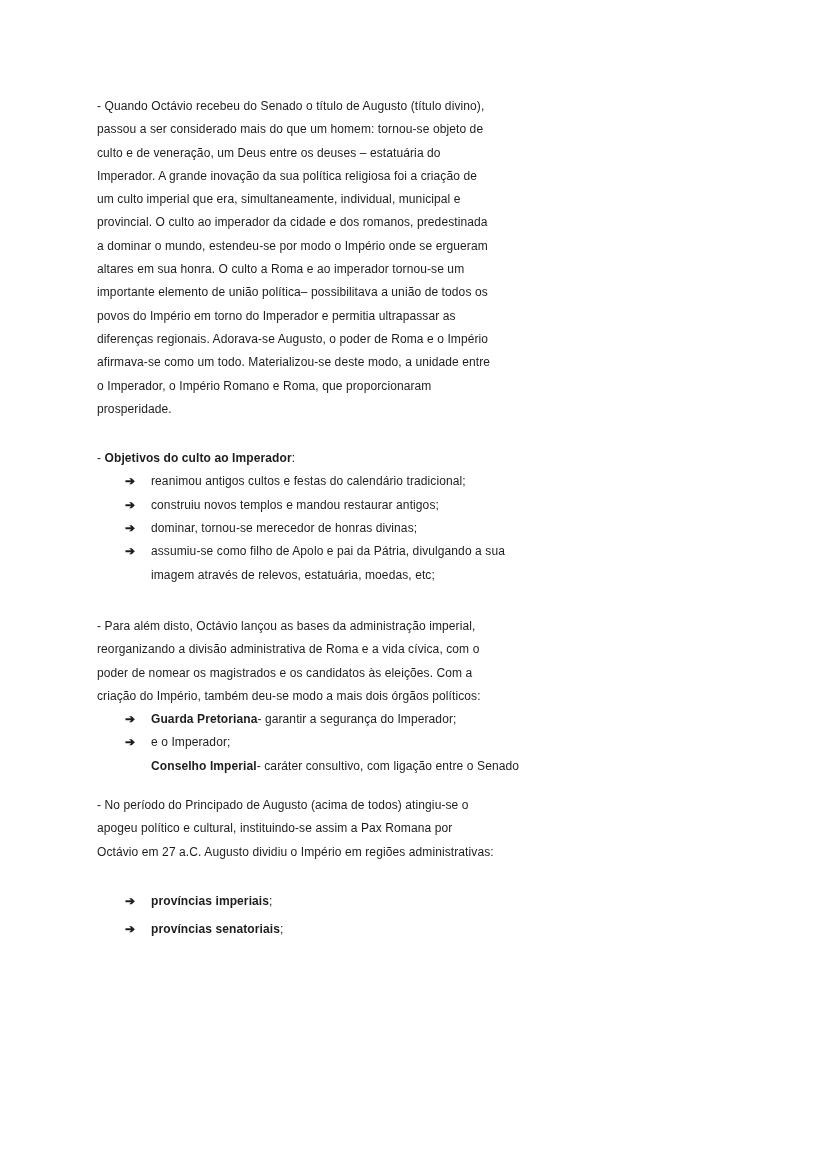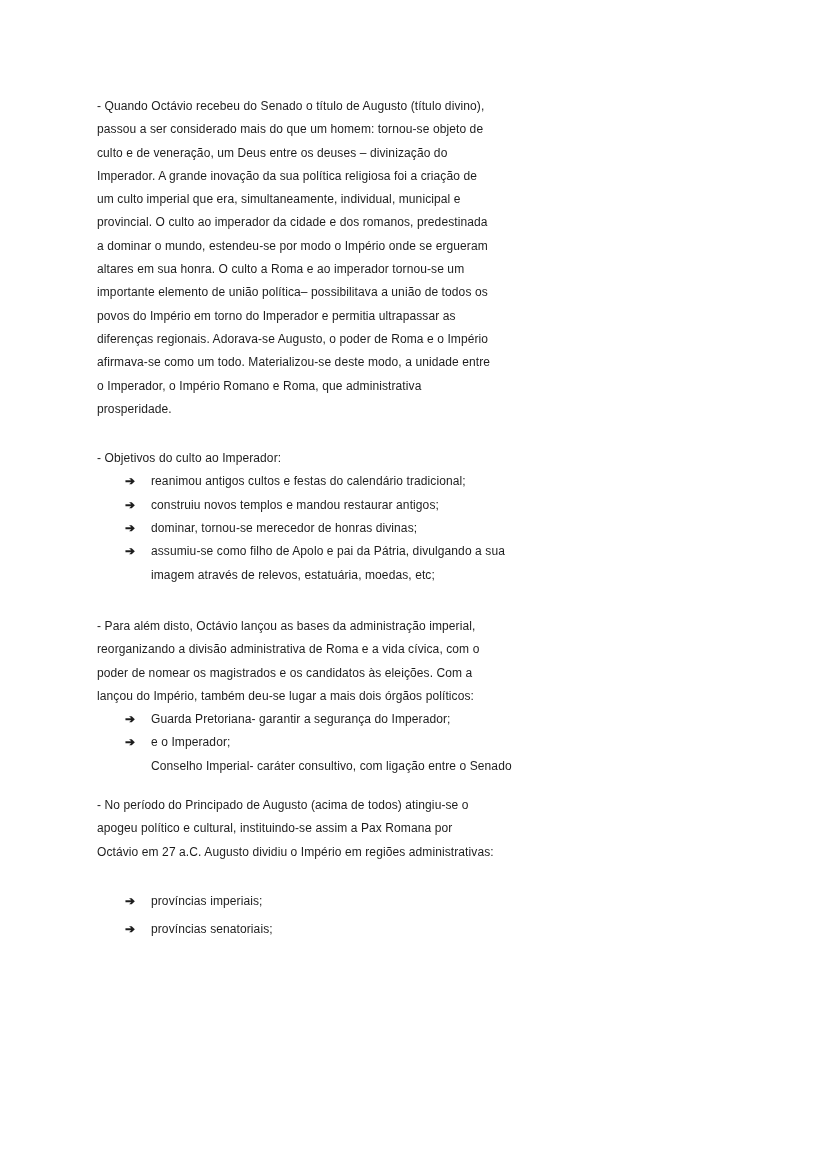--- a/index.html
+++ b/index.html
@@ -18,21 +18,21 @@
   .doc {
     position: absolute;
     left: 97px;
     top: 95px;
     width: 690px;
     font-size: 12px;
     line-height: 23.3px;
     letter-spacing: 0.1px;
   }
   .line { white-space: pre; }
-  .bold { font-weight: 400; }
+  .bold { font-weight: 700; }
   
   .sec-objectives { margin-top: 26px; }
   .sec-admin      { margin-top: 28px; }
   .sec-principado { margin-top: 16px; }
   .sec-provinces  { margin-top: 23px; }
   
   .bullet {
     display: flex;
     align-items: flex-start;
     padding-left: 28px;
@@ -46,31 +46,31 @@
   .sec-provinces .bullet { line-height: 28px; }
 </style>
 </head>
 <body>
 
 <div class="doc">
 
   <div class="para">
     <div class="line">- Quando Octávio recebeu do Senado o título de Augusto (título divino),</div>
     <div class="line">passou a ser considerado mais do que um homem: tornou-se objeto de</div>
-    <div class="line">culto e de veneração, um Deus entre os deuses – divinização do</div>
+    <div class="line">culto e de veneração, um Deus entre os deuses – estatuária do</div>
     <div class="line">Imperador. A grande inovação da sua política religiosa foi a criação de</div>
     <div class="line">um culto imperial que era, simultaneamente, individual, municipal e</div>
     <div class="line">provincial. O culto ao imperador da cidade e dos romanos, predestinada</div>
     <div class="line">a dominar o mundo, estendeu-se por modo o Império onde se ergueram</div>
     <div class="line">altares em sua honra. O culto a Roma e ao imperador tornou-se um</div>
     <div class="line">importante elemento de união política– possibilitava a união de todos os</div>
     <div class="line">povos do Império em torno do Imperador e permitia ultrapassar as</div>
     <div class="line">diferenças regionais. Adorava-se Augusto, o poder de Roma e o Império</div>
     <div class="line">afirmava-se como um todo. Materializou-se deste modo, a unidade entre</div>
-    <div class="line">o Imperador, o Império Romano e Roma, que administrativa</div>
+    <div class="line">o Imperador, o Império Romano e Roma, que proporcionaram</div>
     <div class="line">prosperidade.</div>
   </div>
 
   <div class="sec-objectives">
     <div class="line"><span>- </span><span class="bold">Objetivos do culto ao Imperador</span><span>:</span></div>
 
     <div class="bullet">
       <span class="arrow">➔</span>
       <div class="bullet-text">
         <div class="line">reanimou antigos cultos e festas do calendário tradicional;</div>
@@ -94,21 +94,21 @@
         <div class="line">assumiu-se como filho de Apolo e pai da Pátria, divulgando a sua</div>
         <div class="line">imagem através de relevos, estatuária, moedas, etc;</div>
       </div>
     </div>
   </div>
 
   <div class="sec-admin">
     <div class="line">- Para além disto, Octávio lançou as bases da administração imperial,</div>
     <div class="line">reorganizando a divisão administrativa de Roma e a vida cívica, com o</div>
     <div class="line">poder de nomear os magistrados e os candidatos às eleições. Com a</div>
-    <div class="line">lançou do Império, também deu-se lugar a mais dois órgãos políticos:</div>
+    <div class="line">criação do Império, também deu-se modo a mais dois órgãos políticos:</div>
 
     <div class="bullet">
       <span class="arrow">➔</span>
       <div class="bullet-text">
         <div class="line"><span class="bold">Guarda Pretoriana</span><span>- garantir a segurança do Imperador;</span></div>
       </div>
     </div>
     <div class="bullet">
       <span class="arrow">➔</span>
       <div class="bullet-text">

